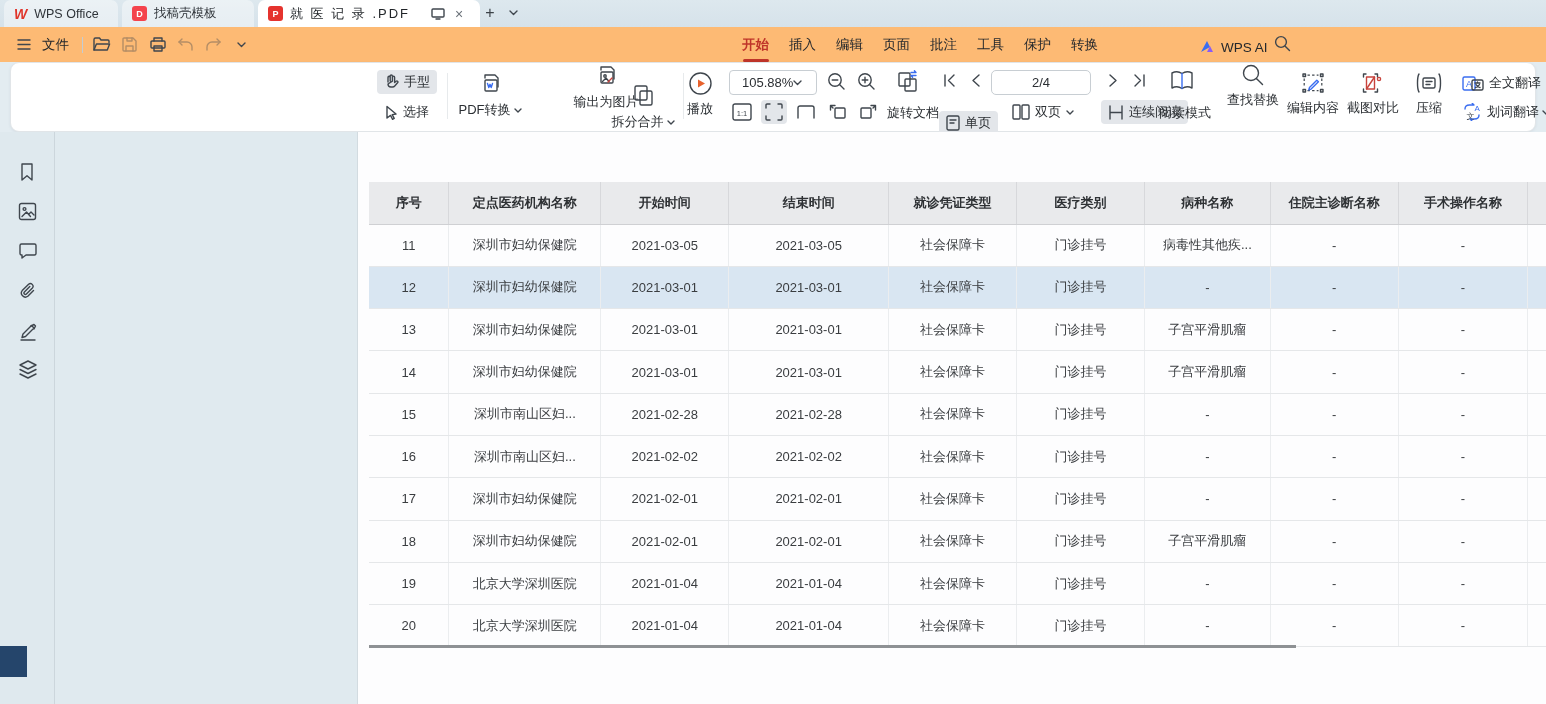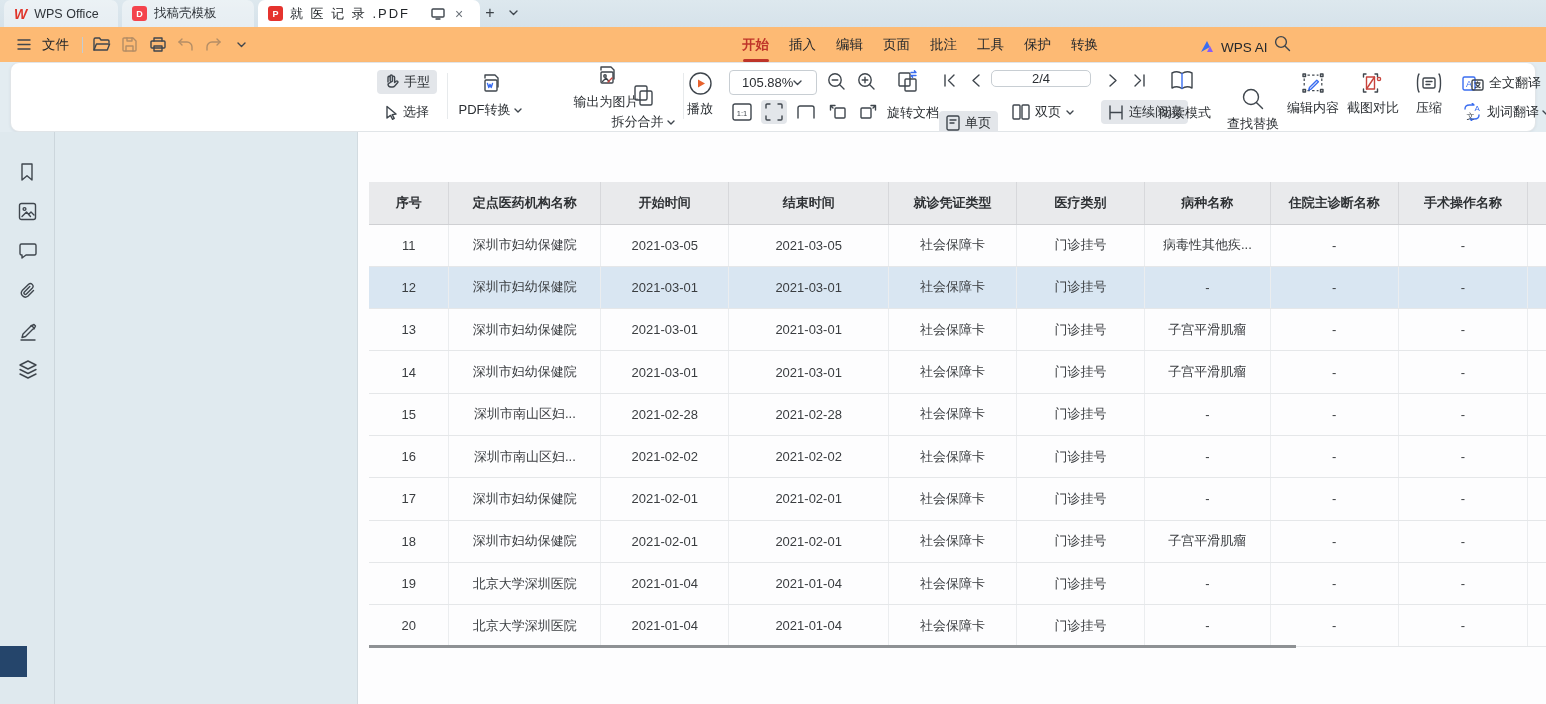--- a/index.html
+++ b/index.html
@@ -45,21 +45,21 @@
   .toolcard { position:absolute; left:10px; top:62px; width:1526px; height:70px; background:#fff;
               border:1px solid #e1e5e8; border-radius:9px; box-shadow:0 1px 3px rgba(40,60,80,.07); }
   .tc { position:absolute; font-size:13px; color:#2b2f33; }
   .pill { display:flex; align-items:center; gap:5px; padding:2px 7px; border-radius:4px; height:24px; }
   .pill.on { background:#e3e6ea; }
   .bigbtn { display:flex; flex-direction:column; align-items:center; gap:4px; }
   .lbl { font-size:13px; color:#2b2f33; white-space:nowrap; display:flex; align-items:center; gap:3px; }
   .tdiv { position:absolute; top:10px; width:1px; height:46px; background:#e7eaec; }
   .combo { display:flex; align-items:center; justify-content:flex-start; padding:0 12px;
            width:88px; height:25px; border:1px solid #c8ced3; border-radius:4px; background:#fff; }
-  .pagebox { display:flex; align-items:center; justify-content:center; width:100px; height:17px;
+  .pagebox { display:flex; align-items:center; justify-content:center; width:100px; height:25px;
              border:1px solid #c8ced3; border-radius:5px; background:#fff; font-size:13px; }
   .sqbtn { width:26px; height:24px; display:flex; align-items:center; justify-content:center; border-radius:4px; }
   .sqbtn.on { background:#e3e6ea; }
 
   
   .workspace { position:absolute; left:0; top:132px; width:1546px; height:572px; background:#e0eaef; }
   .rail { position:absolute; left:0; top:0; width:55px; height:572px; background:#dfe9ee; border-right:1px solid #ccd6dc; }
   .rail .ric { position:absolute; left:18px; width:20px; height:20px; }
   .page { position:absolute; left:357px; top:0; width:1189px; height:572px; background:#fdfdfe;
           border-left:1px solid #d2dbe0; }
@@ -356,21 +356,21 @@
         </svg>
     </div>
     <div class="tc pill on" style="left:1066px;top:37px;margin-left:24px;">
       <svg width="16" height="15" viewBox="0 0 16 15">
           <path d="M2 1v13M14 1v13M2 7.5h12" class="st"></path>
         </svg>
       <span>连续阅读</span>
     </div>
     <div class="tc lbl" style="left:1148px;top:41px;">阅读模式</div>
 
-    <div class="tc bigbtn" style="left:1214px;top:24px;width:56px;">
+    <div class="tc bigbtn" style="left:1214px;top:0;width:56px;">
       <svg width="24" height="24" viewBox="0 0 24 24">
           <circle cx="10" cy="10" r="7.5" class="st"></circle>
           <path d="M15.7 15.7 21.5 21.5" class="st"></path>
         </svg>
       <span class="lbl">查找替换</span>
     </div>
     <div class="tc bigbtn" style="left:1274px;top:8px;width:56px;">
       <svg width="26" height="24" viewBox="0 0 26 24">
         <rect x="3" y="3" width="2.5" height="2.5" class="st"></rect>
           <rect x="20.5" y="3" width="2.5" height="2.5" class="st"></rect>

